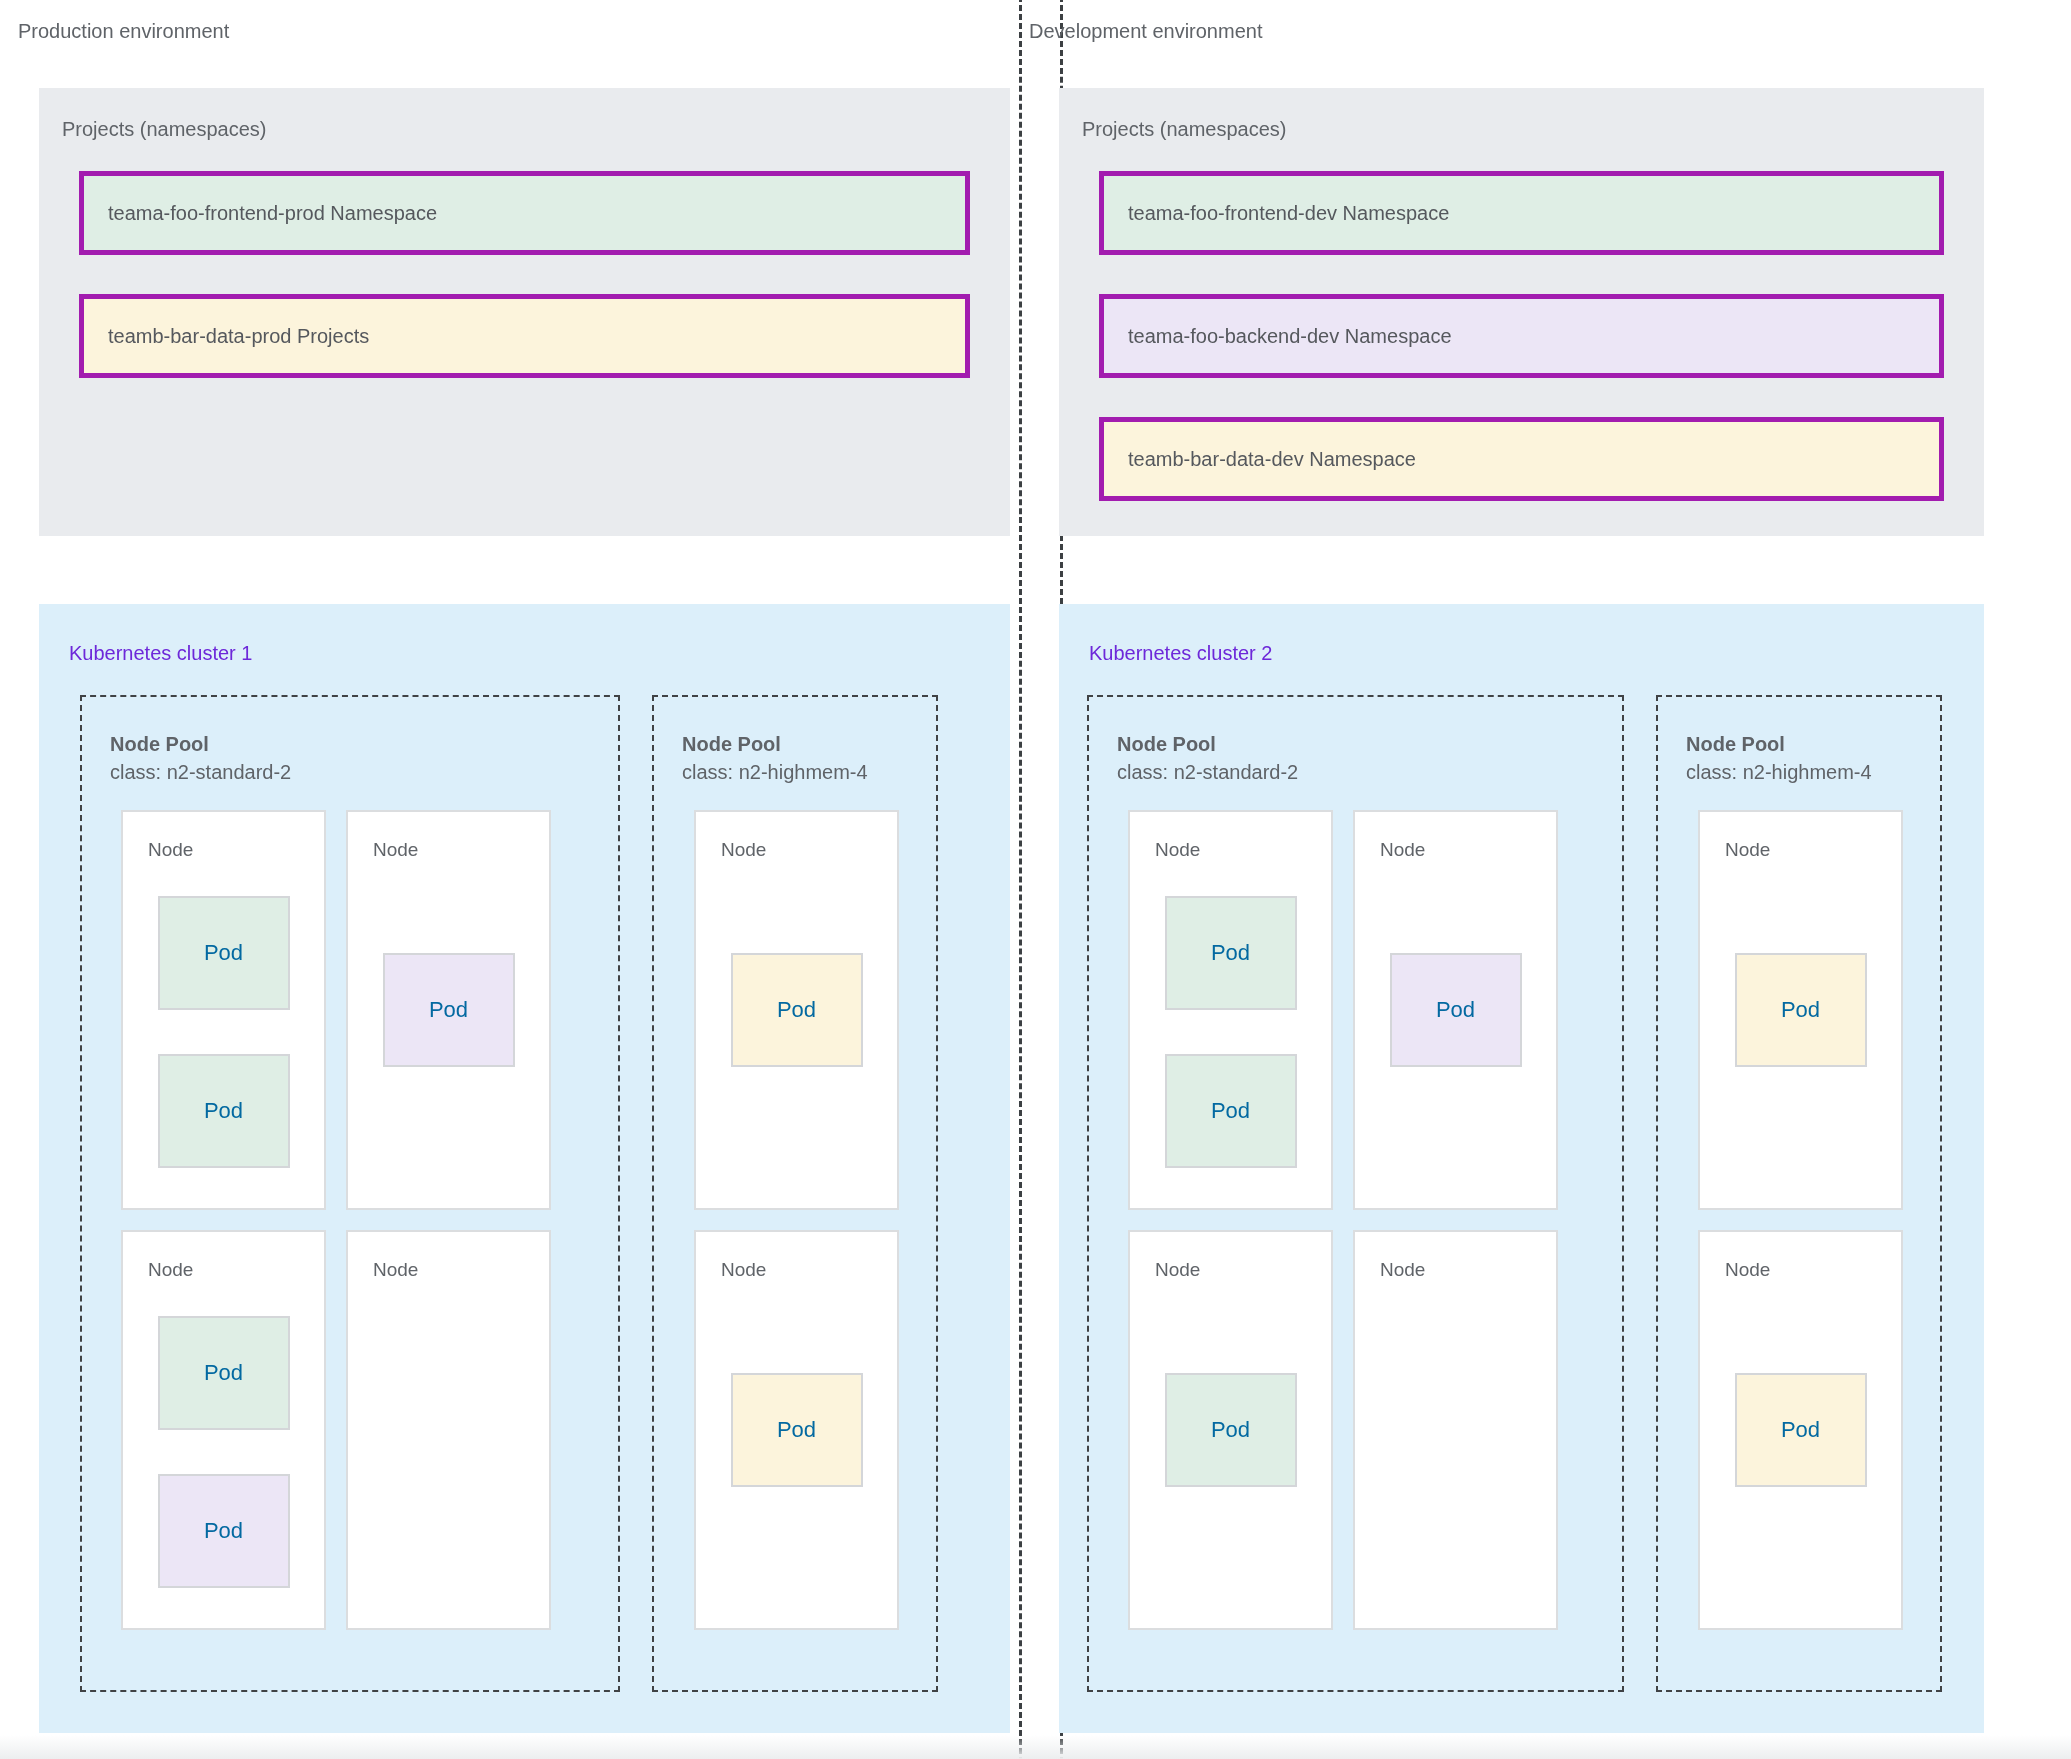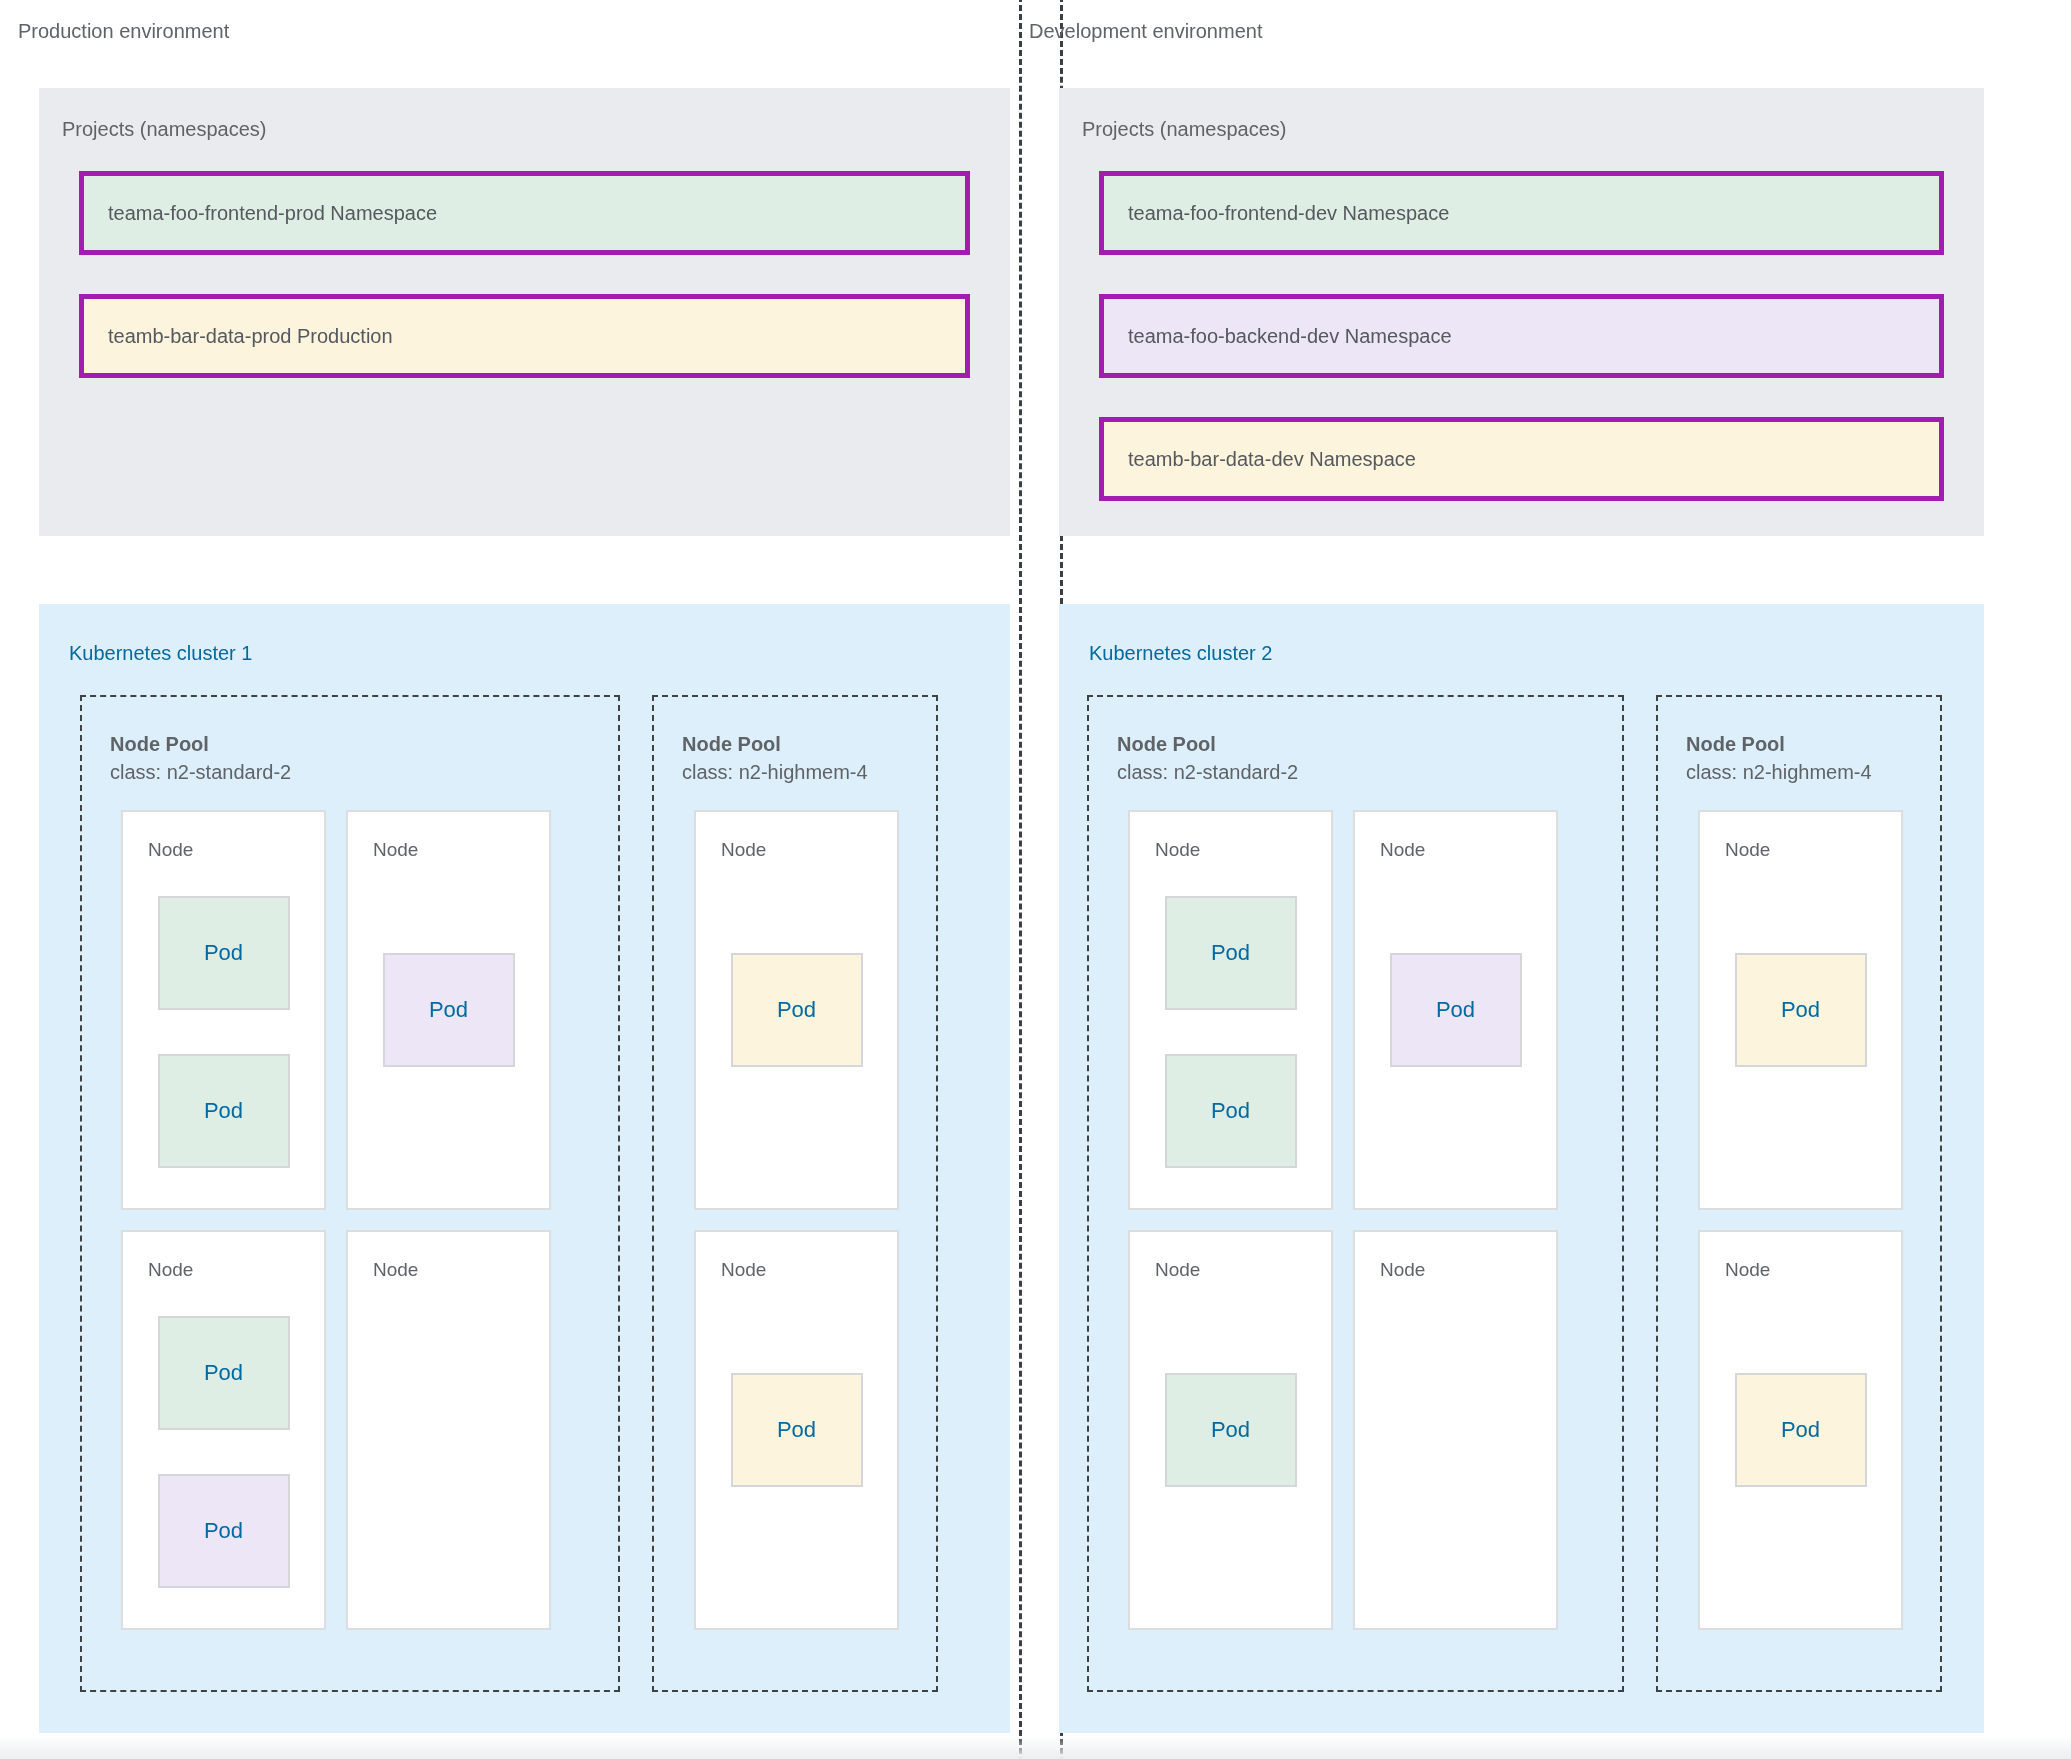--- a/index.html
+++ b/index.html
@@ -47,21 +47,21 @@
   .ns[data-color="purple"]{background:#ECE6F6;}
   .ns[data-color="yellow"]{background:#FCF4DC;}
 
   
   .cluster-box{
     position:absolute;top:604px;left:0;right:0;height:1129px;
     background:#DCEFFA;
   }
   .cluster-title{
     position:absolute;top:38px;left:30px;
-    font-size:20px;color:#0369a1;white-space:nowrap;
+    font-size:20px;color:#6d28d9;white-space:nowrap;
   }
   .pool{
     position:absolute;top:91px;height:997px;
     border:2px dashed #3F4245;
     box-sizing:border-box;
   }
   .pool-1{left:41px;width:540px;}
   .pool-2{left:613px;width:286px;}
   .col-dev .pool-1{left:28px;width:537px;}
   .col-dev .pool-2{left:597px;width:286px;}
@@ -123,21 +123,21 @@
 <body>
 
 <div class="canvas">
 
   <section class="env-column col-prod">
     <div class="env-title">Production environment</div>
 
     <div class="projects-box">
       <div class="projects-title">Projects (namespaces)</div>
       <div class="ns" data-color="green">teama-foo-frontend-prod Namespace</div>
-      <div class="ns" data-color="yellow">teamb-bar-data-prod Production</div>
+      <div class="ns" data-color="yellow">teamb-bar-data-prod Projects</div>
     </div>
 
     <div class="cluster-box">
       <div class="cluster-title">Kubernetes cluster 1</div>
 
       <div class="pool pool-1">
         <div class="pool-title">
           <span class="pt-name">Node Pool</span><br>
           <span class="pt-class">class: n2-standard-2</span>
         </div>

